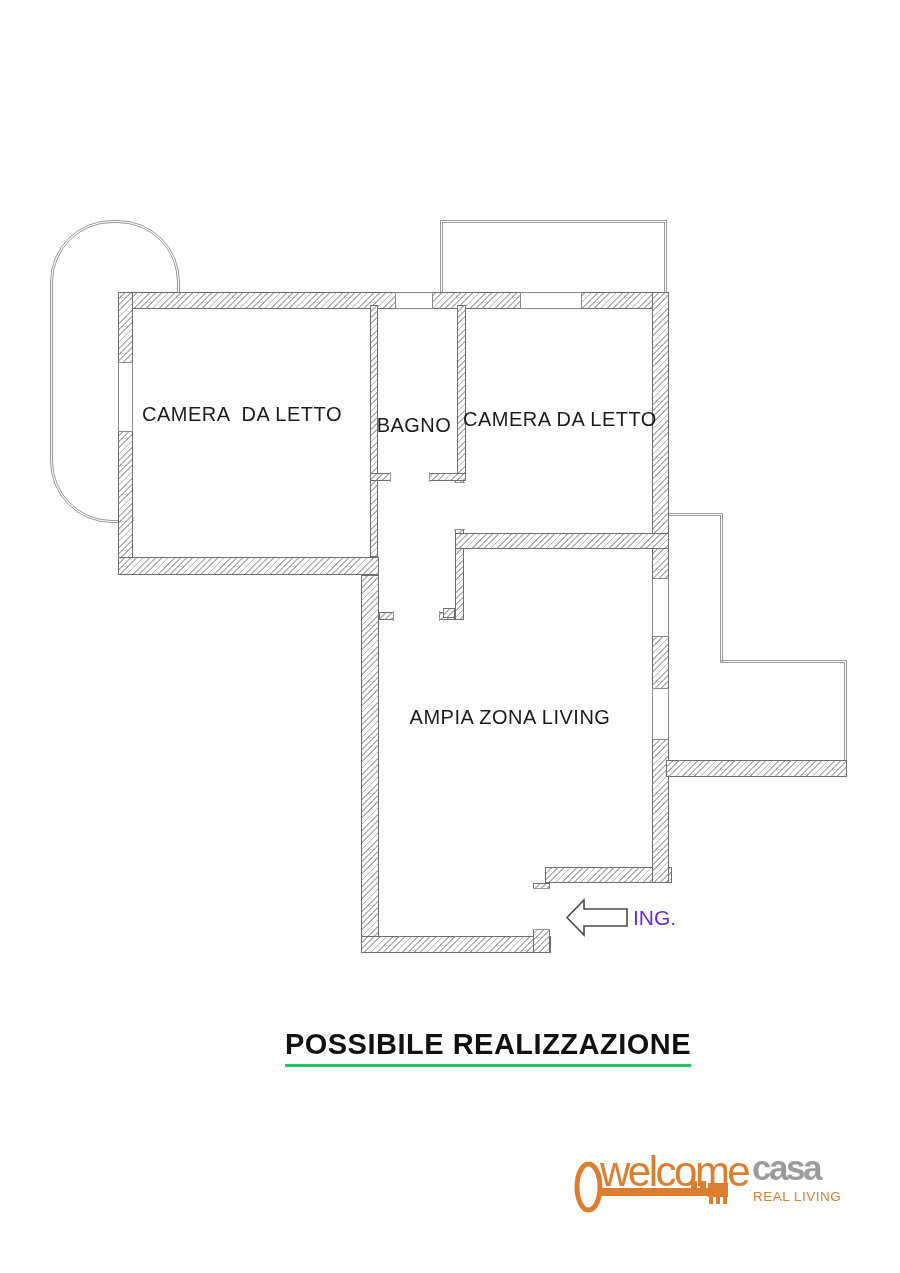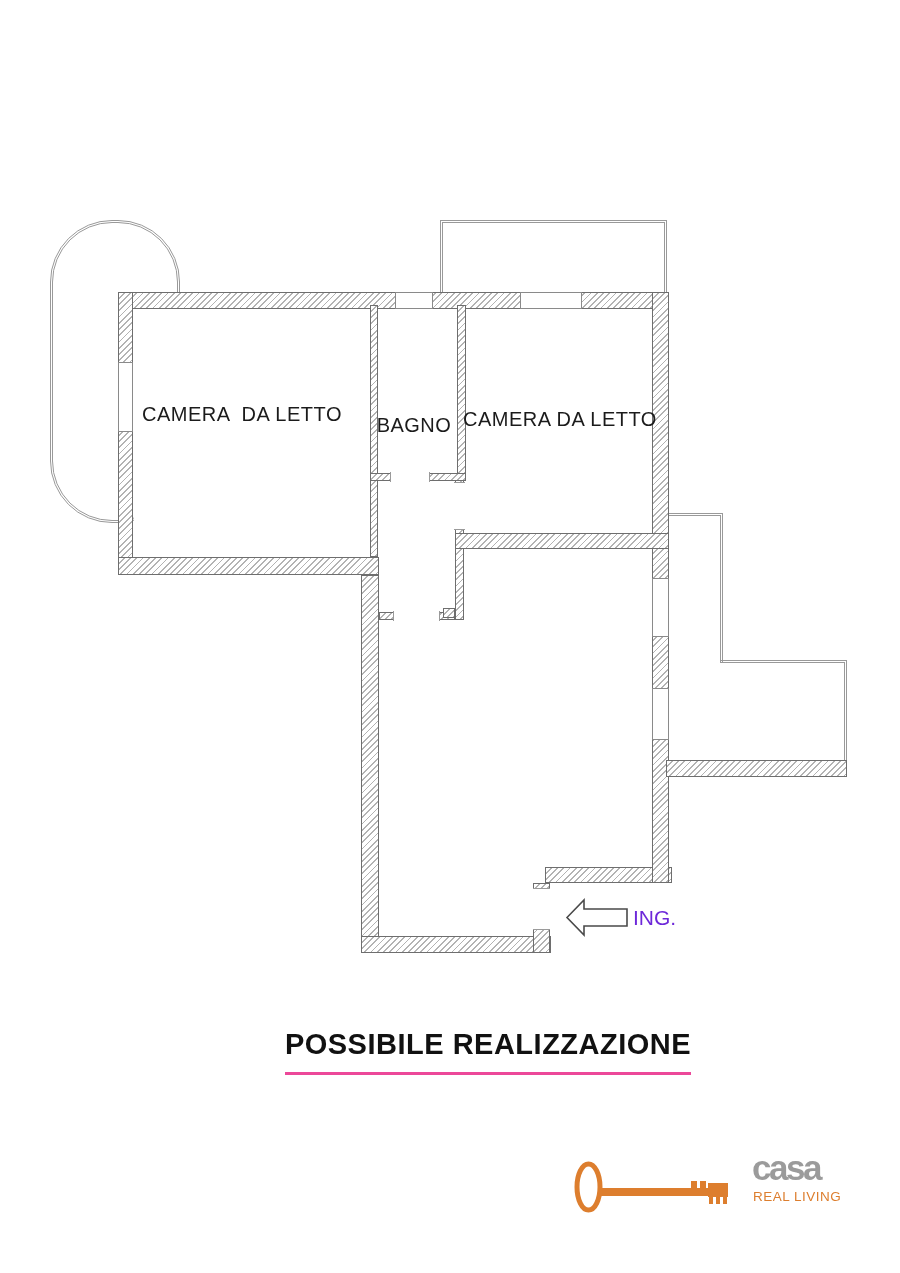--- a/index.html
+++ b/index.html
@@ -38,21 +38,21 @@
     position:absolute; transform:translate(-50%,-50%);
     font-size:20px; color:#1b1b1b; letter-spacing:0.5px; white-space:pre;
   }
   .ing-label { position:absolute; font-size:21px; color:#6d28d9; }
 
   .plan-title {
     position:absolute; left:238px; top:1028px; width:500px; text-align:center;
   }
   .plan-title span {
     display:inline-block; font-size:29px; font-weight:bold; color:#111;
-    letter-spacing:0.5px; border-bottom:3px solid #ec4899; padding-bottom:11px; white-space:pre;
+    letter-spacing:0.5px; border-bottom:3px solid #22c55e; padding-bottom:3px; white-space:pre;
   }
 
   .logo { position:absolute; left:563px; top:1128px; width:310px; height:95px; }
   .logo .word1 {
     position:absolute; left:37px; top:20px; font-size:42px; letter-spacing:-2.5px;
     color:var(--logo-orange,#DD7E2E); font-weight:normal; white-space:pre;
   }
   .logo .word2 {
     position:absolute; left:189px; top:20px; font-size:35px; letter-spacing:-2.5px;
     color:var(--logo-gray,#9B9B9B); font-weight:bold; white-space:pre;
@@ -99,20 +99,21 @@
   <div class="win-v" style="left:652px; top:688px; width:17px; height:52px;"></div>
 
   <div class="door-h" style="left:390px; top:472px; width:40px; height:10px;"></div>
   <div class="door-h" style="left:393px; top:611px; width:47px; height:10px;"></div>
   <div class="door-v" style="left:454px; top:482px; width:11px; height:48px;"></div>
   <div class="door-v" style="left:533px; top:888px; width:17px; height:42px;"></div>
 
   <div class="room-label" style="left:242px; top:414px;">CAMERA  DA LETTO</div>
   <div class="room-label" style="left:414px; top:381px;margin-top:44px;">BAGNO</div>
   <div class="room-label" style="left:560px; top:419px;">CAMERA DA LETTO</div>
+  <div class="room-label" style="left:510px; top:717px;">AMPIA ZONA LIVING</div>
 
   <svg class="arrowsvg" width="64" height="41" viewBox="0 0 64 41">
     <polygon points="2,19.5 19,2 19,11 62,11 62,28 19,28 19,37" fill="#ffffff" stroke="#4a4a4a" stroke-width="1.6"></polygon>
   </svg>
   <div class="ing-label" style="left:633px; top:906px;">ING.</div>
 
   <div class="plan-title">
     <span>POSSIBILE REALIZZAZIONE</span>
   </div>
 
@@ -120,17 +121,18 @@
     <svg class="keysvg" width="310" height="95" viewBox="0 0 310 95">
       <ellipse cx="25.5" cy="59" rx="11.5" ry="23" fill="none" stroke="#DD7E2E" stroke-width="5"></ellipse>
       <rect x="35" y="60" width="110" height="8" fill="#DD7E2E"></rect>
       <rect x="128" y="53" width="6" height="7" fill="#DD7E2E"></rect>
       <rect x="137" y="53" width="6" height="7" fill="#DD7E2E"></rect>
       <rect x="145" y="55" width="20" height="14" fill="#DD7E2E"></rect>
       <rect x="146" y="69" width="4" height="7" fill="#DD7E2E"></rect>
       <rect x="153" y="69" width="4" height="7" fill="#DD7E2E"></rect>
       <rect x="160" y="69" width="4" height="7" fill="#DD7E2E"></rect>
     </svg>
+    <span class="word1">welcome</span>
     <span class="word2">casa</span>
     <span class="tagline">REAL LIVING</span>
   </div>
 
 </div>
 
 </body></html>

